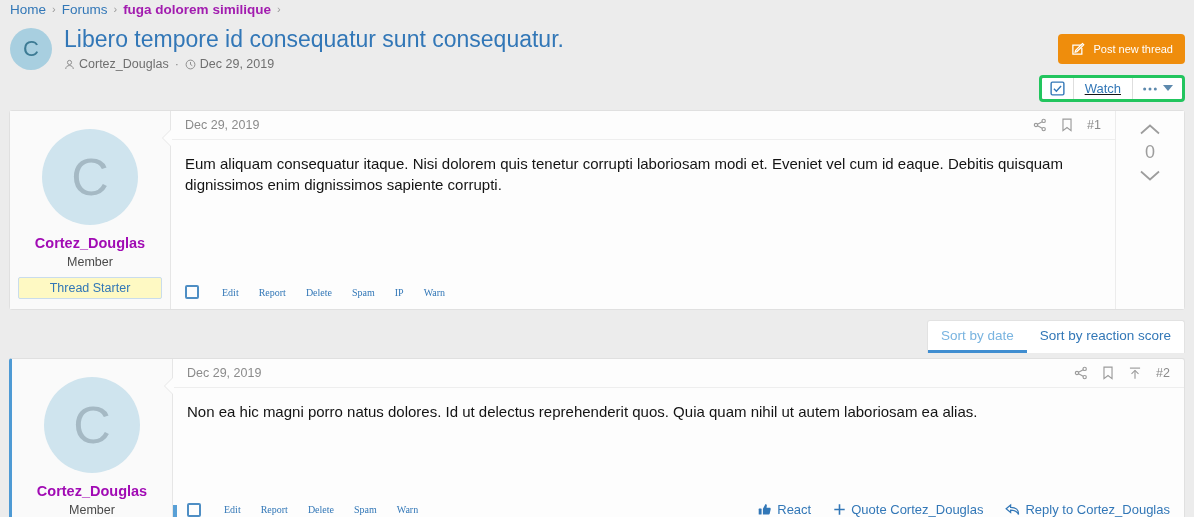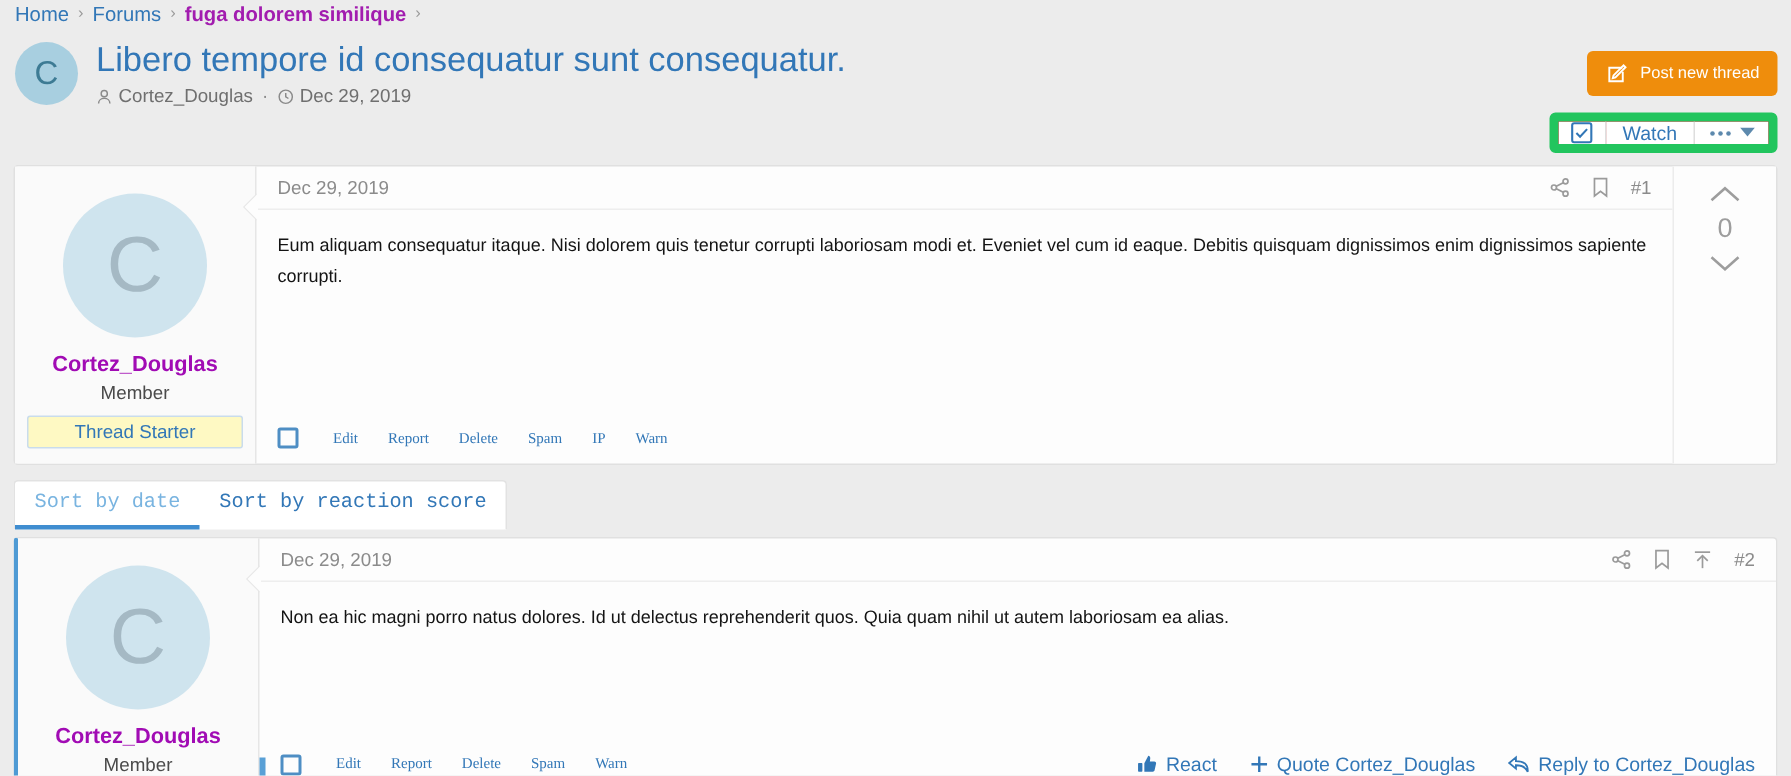--- a/index.html
+++ b/index.html
@@ -38,21 +38,21 @@
     position:absolute; right:9px; top:16px;
     background:#ef8d0c; color:#fff;
     border:none; border-radius:4px;
     height:30px; padding:0 12px;
     display:flex; align-items:center; gap:8px;
     font-size:11px; font-family:inherit; cursor:pointer;
   }
 
   
   .watchbar { display:flex; justify-content:flex-end; padding:4px 9px 0 9px; }
-  .btn-group { display:flex; border:6px solid #22c55e; border-radius:4px; background:#b91c1c; overflow:hidden; height:27px; }
+  .btn-group { display:flex; border:3px solid #22c55e; border-radius:4px; background:#b91c1c; overflow:hidden; height:27px;text-decoration:underline; }
   .btn-group > * {
     display:flex; align-items:center; justify-content:center;
     padding:0 11px; border-right:1px solid #dedede;
     color:#3277b7; font-size:13px; background:#fff; cursor:pointer;
   }
   .btn-group > *:last-child { border-right:none; }
   .bg-check { padding:0 8px; }
   .bg-more { gap:5px; padding:0 9px; color:#5d89ad; }
 
   
@@ -90,21 +90,21 @@
   .arrow::before { border-color:transparent #e6e6e6 transparent transparent; }
   .arrow::after { left:-8px; border-color:transparent #fdfdfd transparent transparent; }
 
   .post-head {
     display:flex; align-items:center; justify-content:space-between;
     height:29px; padding:0 14px; border-bottom:1px solid #eeeeee; font-size:12.5px; color:#8b8b8b;
   }
   .post-head-right { display:flex; align-items:center; gap:14px; color:#9b9b9b; }
   .post-num { font-size:12.5px; color:#8b8b8b; }
 
-  .post-body { padding:13px 14px 0 14px; font-size:12px; line-height:21px; color:#141414; flex:1 1 auto; }
+  .post-body { padding:13px 14px 0 14px; font-size:15px; line-height:21px; color:#141414; flex:1 1 auto; }
 
   .post-actions { display:flex; align-items:center; padding:8px 14px 10px 14px; gap:0; }
   .sel-box { width:14px; height:14px; border:2px solid #4e8ec4; border-radius:2px; flex:0 0 auto; cursor:pointer; }
   .act-links { display:flex; align-items:center; gap:20px; margin-left:23px; }
   .act-links a { color:#3277b7; font-size:10px;font-family:Liberation Serif, serif; }
   .act-right { margin-left:auto; display:flex; align-items:center; gap:22px; }
   .act-right a { color:#3277b7; font-size:13px; display:flex; align-items:center; gap:5px; }
 
   
   .vote-col {
@@ -112,21 +112,21 @@
     display:flex; flex-direction:column; align-items:center; justify-content:flex-start;
     padding-top:12px; gap:6px; background:#fdfdfd;
   }
   .vote-count { font-size:18px; color:#9d9d9d; }
   .vote-arrow { cursor:pointer; color:#9d9d9d; }
 
   
   .accent-bar { position:absolute; left:0; bottom:0; width:4px; height:22px; background:#59a0d6; }
 
   
-  .sortbar { display:flex; padding:10px 9px 0 9px;font-family:Liberation Mono, monospace; }
+  .sortbar { display:flex; justify-content:flex-end; padding:10px 9px 0 9px; }
   .tabs { display:flex; align-items:flex-end; background:#fff; border:1px solid #e2e2e2; border-bottom:none; border-radius:3px 3px 0 0; height:33px; }
   .tab { padding:0 13px; height:33px; display:flex; align-items:center; font-size:13.5px; color:#3277b7; cursor:pointer; border-bottom:3px solid transparent; }
   .tab.active { color:#79b4e0; border-bottom:3px solid #3f8dd0; }
   .sort-spacer { height:5px; }
 
   svg { display:block; }
 </style>
 </head>
 <body>
 

